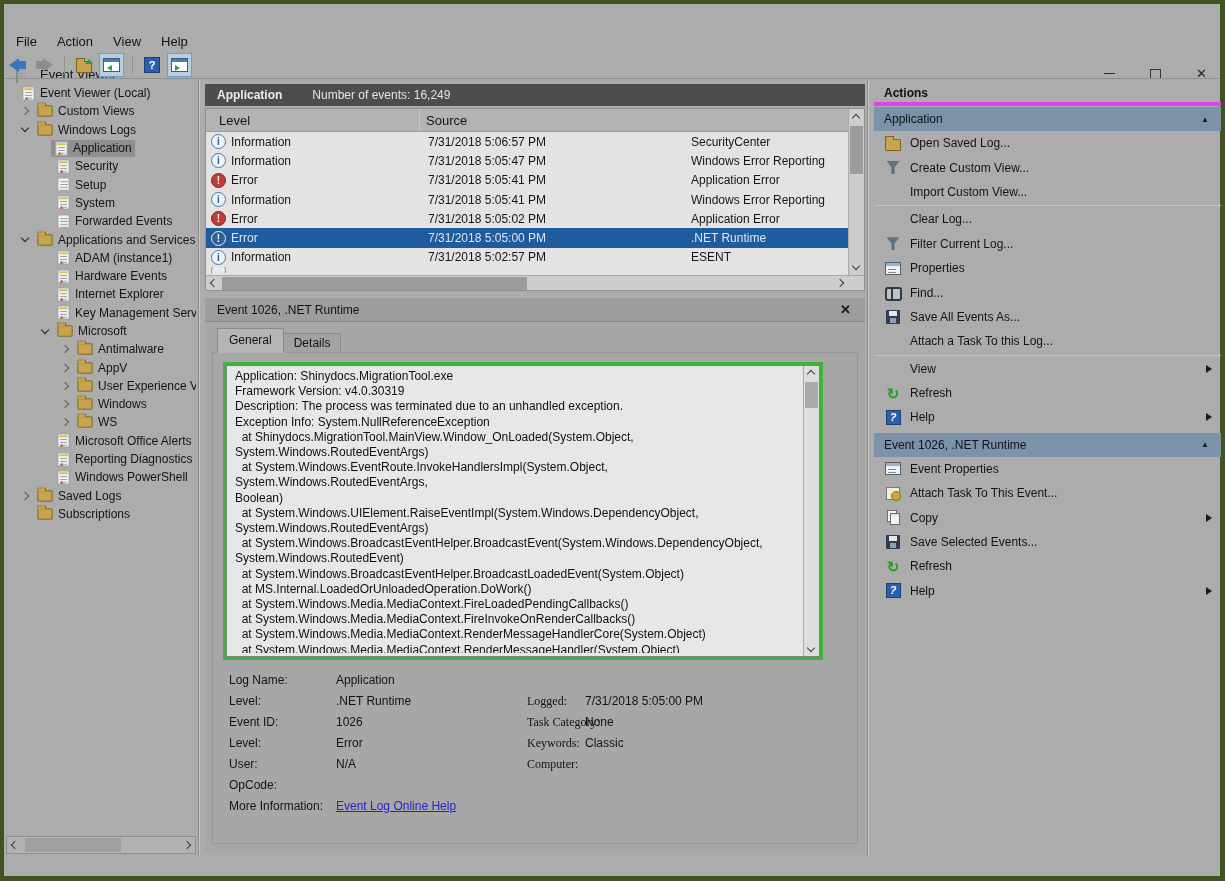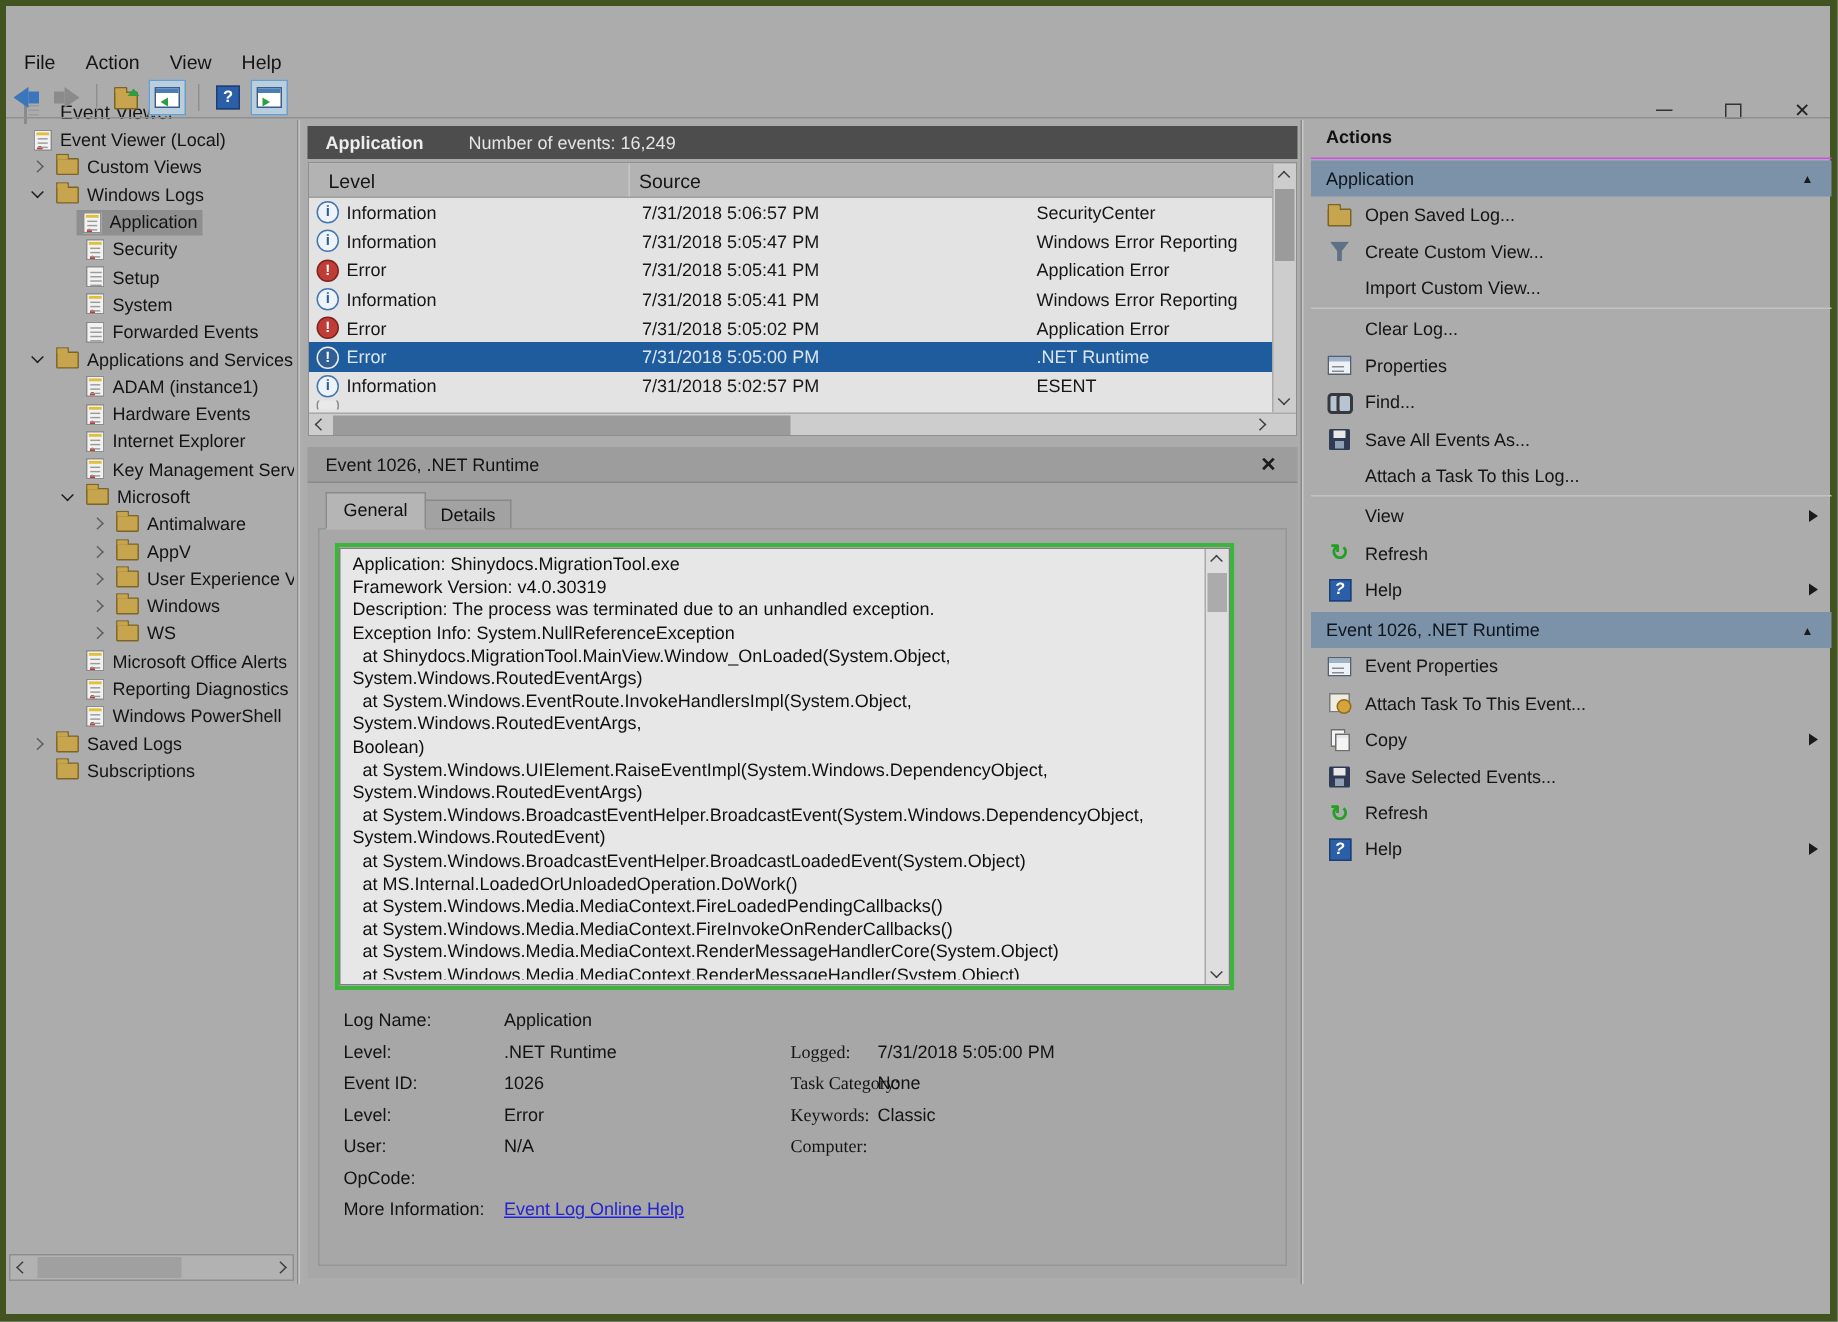--- a/index.html
+++ b/index.html
@@ -106,21 +106,21 @@
   #msgsb{position:absolute;right:0;top:0;bottom:0;width:16px;background:#dedede;border-left:1px solid #ababab;}
   #msgsb .sbthumbV{position:absolute;left:1px;width:13px;top:16px;height:26px;background:#ababab;}
   
   .frow{position:absolute;font-size:12px;color:#131313;white-space:nowrap;}
   .flab{position:absolute;left:16px;}
   .fval{position:absolute;left:123px;}
   .flab2{position:absolute;left:314px;font-family:Liberation Serif, serif;}
   .fval2{position:absolute;left:372px;}
   #mlink{color:#2424d0;text-decoration:underline;}
   
-  #acthdr{position:absolute;left:874px;top:84px;width:347px;height:22px;display:flex;align-items:flex-start;font-size:12px;font-weight:bold;color:#101010;border-bottom:1px solid #d946ef;padding-left:10px;}
+  #acthdr{position:absolute;left:874px;top:84px;width:347px;height:22px;display:flex;align-items:center;font-size:12px;font-weight:bold;color:#101010;border-bottom:4px solid #d946ef;padding-left:10px;}
   .sechdr{height:24px;background:#7b92a8;display:flex;align-items:center;font-size:12px;color:#0e141b;padding-left:10px;}
   .sechdr .colarr{margin-left:auto;margin-right:12px;font-size:8px;color:#1a1a1a;}
   #secA{position:absolute;left:874px;top:107px;width:347px;}
   #actlist{position:absolute;left:874px;top:131px;width:347px;}
   .arow{height:24.4px;display:flex;align-items:center;font-size:12px;color:#141414;}
   .aic{width:18px;margin:0 8px 0 10px;display:flex;justify-content:center;flex:none;}
   .al{white-space:nowrap;}
   .subarr{margin-left:auto;margin-right:9px;width:0;height:0;border-top:4.5px solid transparent;border-bottom:4.5px solid transparent;border-left:6px solid #1a1a1a;}
   .asep{height:1px;background:#c2c2c2;margin:1px 0;}
   
@@ -520,20 +520,26 @@
       <span class="aic"></span>
       <span class="al">Import Custom View...</span>
     </div>
   <div class="asep"></div>
   <div class="arow">
       <span class="aic"></span>
       <span class="al">Clear Log...</span>
     </div>
   <div class="arow">
       <span class="aic">
+        <i class="ifilter"></i>
+      </span>
+      <span class="al">Filter Current Log...</span>
+    </div>
+  <div class="arow">
+      <span class="aic">
         <i class="iprops"></i>
       </span>
       <span class="al">Properties</span>
     </div>
   <div class="arow">
       <span class="aic">
         <i class="ifind"></i>
       </span>
       <span class="al">Find...</span>
     </div>

